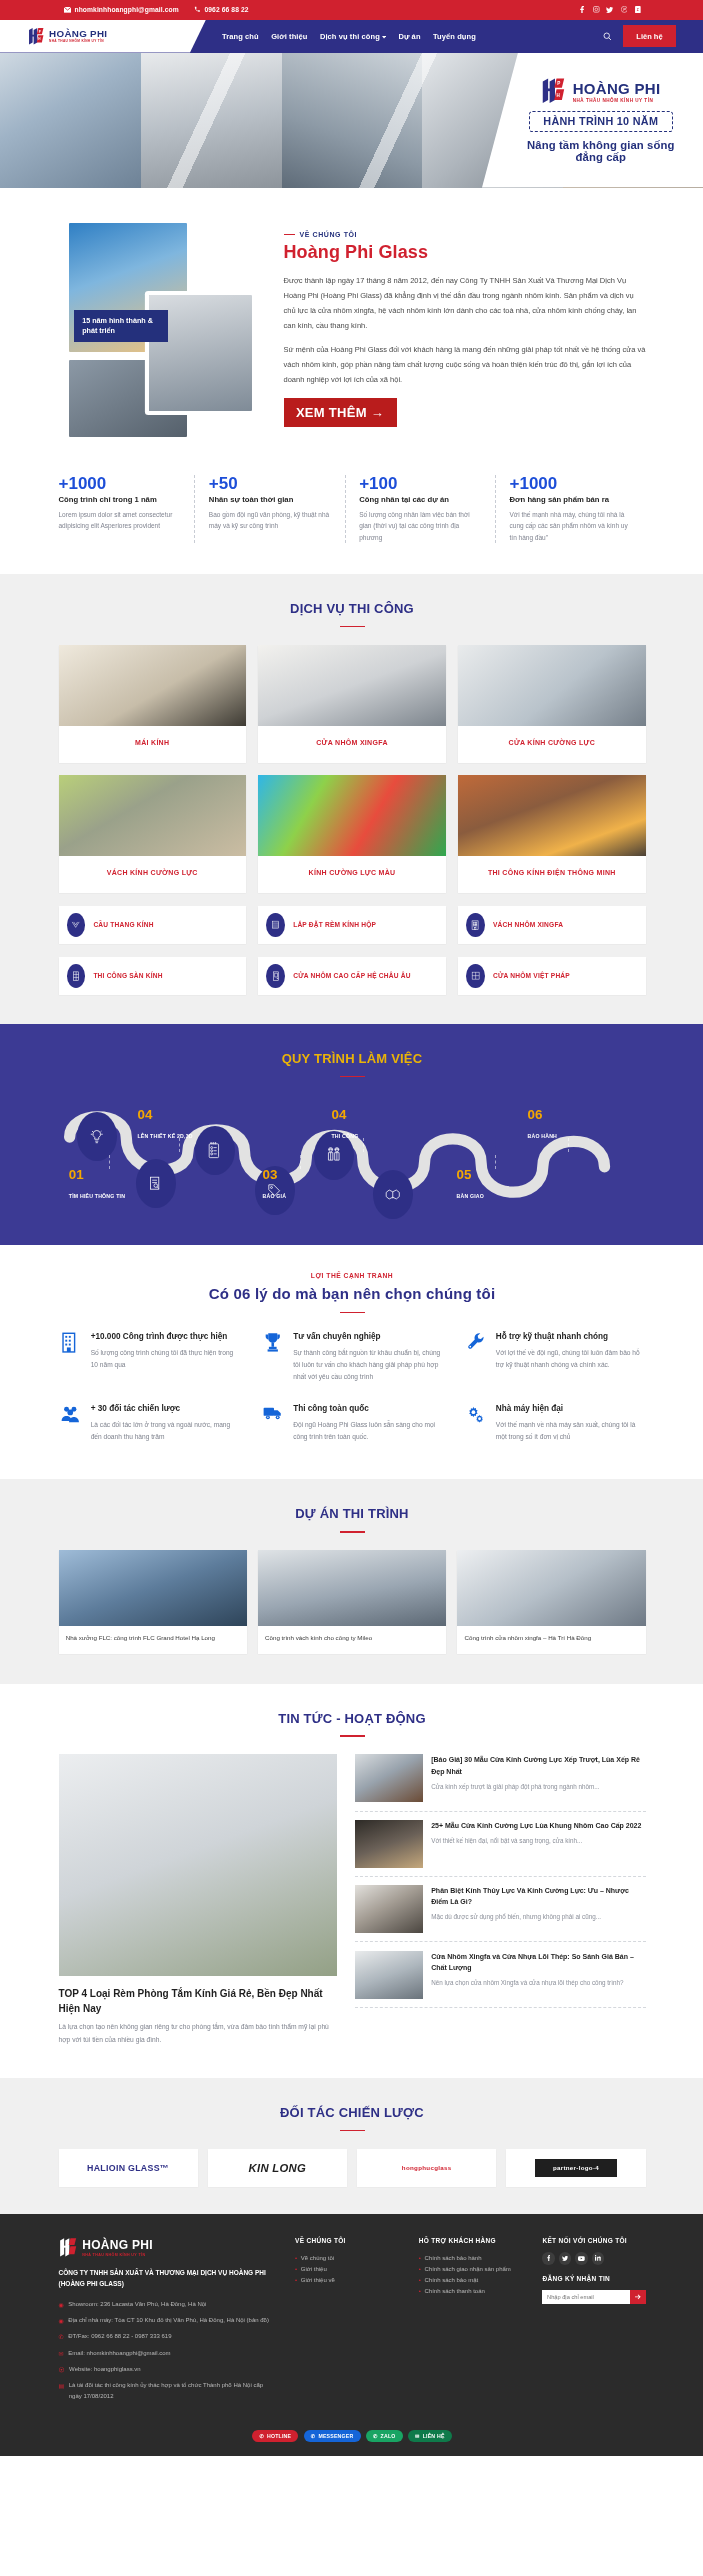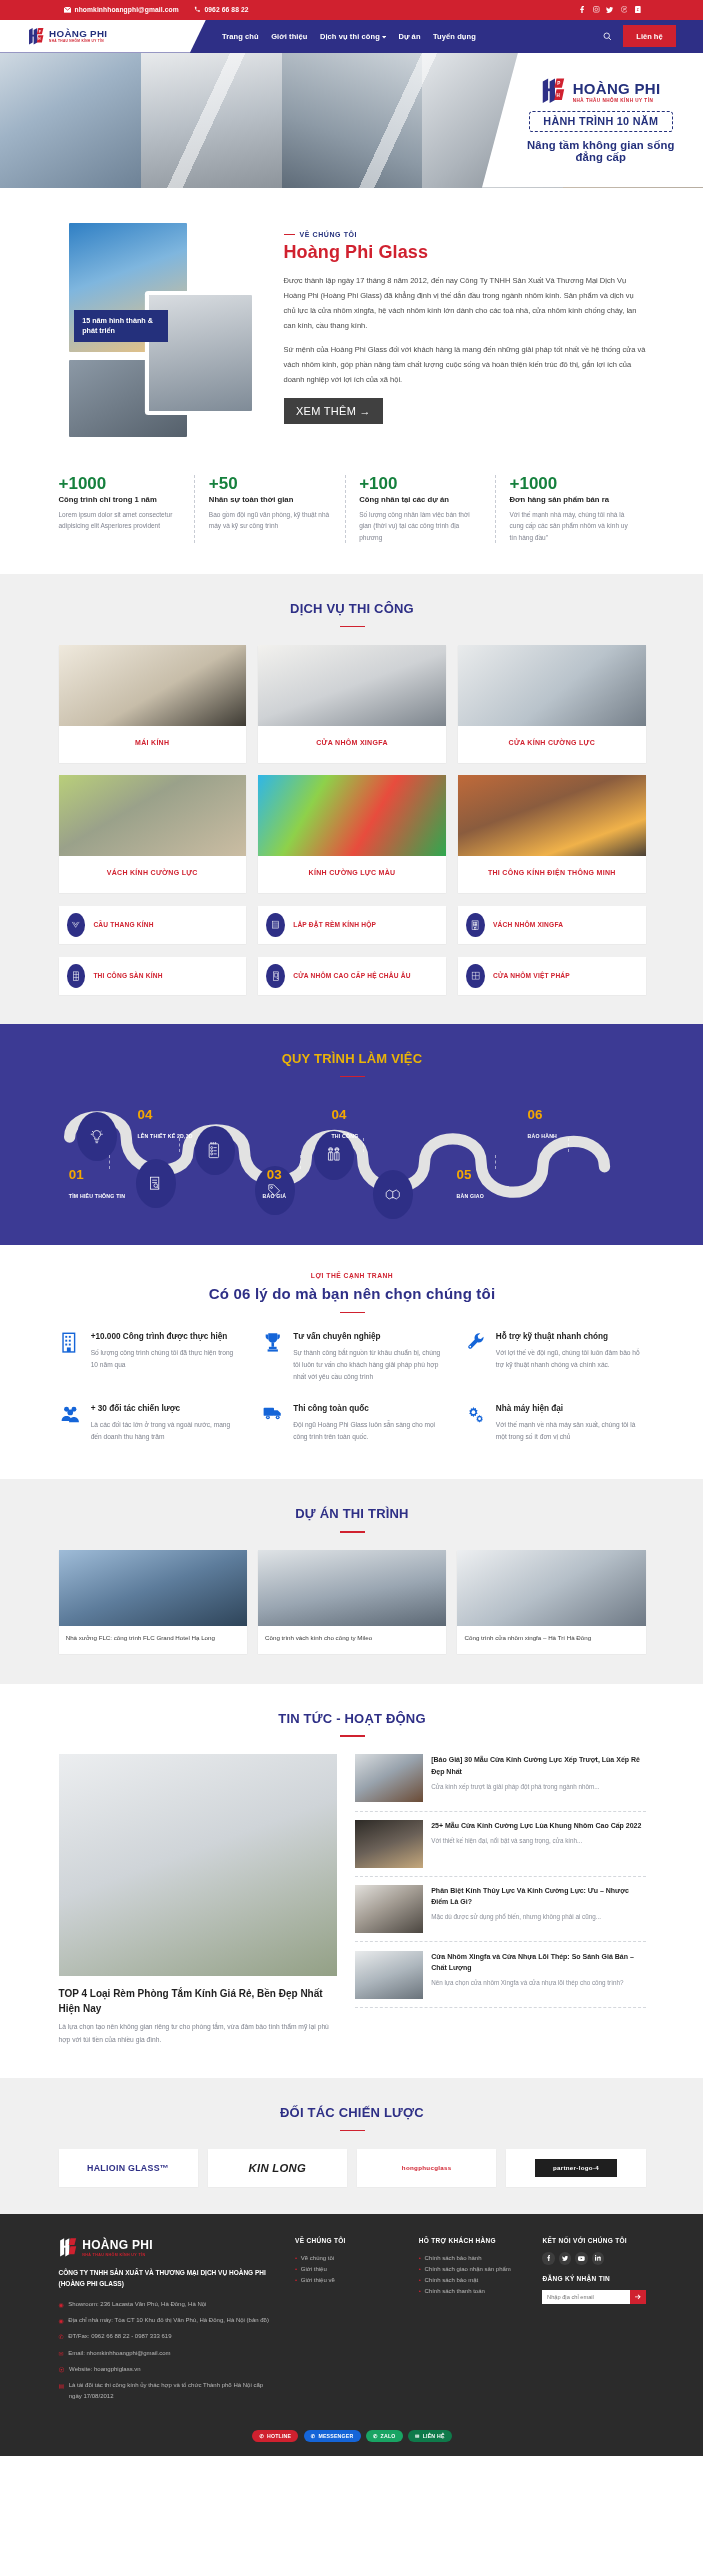--- a/index.html
+++ b/index.html
@@ -73,29 +73,29 @@
   .ai3{left:90px;top:72px;width:103px;height:116px;background:linear-gradient(170deg,#d9dde1 0%,#7f8b97 100%);box-shadow:0 0 0 4.1px #fff;}
   .ai-pill{position:absolute;left:15.5px;top:87px;background:#24307c;color:#fff;padding:6.7px 8.2px;font-size:7.2px;font-weight:bold;line-height:1.35;width:94px;z-index:5;}
   .dotgrid{position:absolute;left:0;bottom:-5.2px;width:77px;height:67px;
     background-image:radial-gradient(#c9ced6 0.6px, transparent 0.6px);
     background-size:5.7px 5.7px;z-index:0;}
   .about-text{flex:1;padding-top:8.2px;}
   .eyebrow{display:flex;align-items:center;gap:4.6px;font-size:7px;font-weight:bold;color:#24307c;letter-spacing:0.6px;margin-bottom:4.6px;}
   .eyebrow::before{content:"";display:block;width:11.3px;height:1.5px;background:#d0212f;}
   .about-h2{font-size:18px;font-weight:bold;color:#d0212f;margin-bottom:9.3px;letter-spacing:0.1px;}
   .about-p{font-size:7.5px;line-height:2.02;color:#4a4a4a;margin-bottom:8.8px;}
-  .btn-xemthem{display:inline-block;background:#404040;color:#fff;font-size:11px;font-weight:normal;padding:6.7px 12.4px;letter-spacing:0.3px;border:none;cursor:pointer;font-family:"Liberation Sans",sans-serif;margin-top:2.1px;}
+  .btn-xemthem{display:inline-block;background:#b91c1c;color:#fff;font-size:13px;font-weight:bold;padding:6.7px 12.4px;letter-spacing:0.3px;border:none;cursor:pointer;font-family:"Liberation Sans",sans-serif;margin-top:2.1px;}
 
   
   .stats{padding:15.5px 0 31px;background:#fff;}
   .stats-grid{display:flex;}
   .stat{flex:1;padding:0 13.4px;border-right:0.5px dashed #c8ccd4;}
   .stat:first-child{padding-left:0;}
   .stat:last-child{border-right:none;}
-  .stat-num{font-size:17px;font-weight:bold;color:#15803d;line-height:1.1;margin-bottom:2.1px;}
+  .stat-num{font-size:17px;font-weight:bold;color:#1d4ed8;line-height:1.1;margin-bottom:2.1px;}
   .stat-title{font-size:7.7px;font-weight:bold;color:#1f1f1f;margin-bottom:4.6px;}
   .stat-desc{font-size:6.5px;line-height:1.75;color:#808490;}
 
   
   .sec-title{text-align:center;padding:27px 0 17.5px;}
   .sec-title .eyebrow2{font-size:6.7px;font-weight:bold;color:#d0212f;letter-spacing:0.5px;margin-bottom:6.2px;}
   .sec-title h2{font-size:13px;font-weight:bold;color:#2e2f86;letter-spacing:0.2px;}
   .sec-title h2.big{font-size:15px;}
   .sec-title .uline{width:25px;height:1.5px;background:#d0212f;margin:9.8px auto 0;}
   .sec-title.on-dark h2{color:#eab308;}
@@ -572,21 +572,21 @@
       <div class="plabel" style="left:469px;top:7.2px;">
         <div class="pn">06</div>
         <div class="pt">BẢO HÀNH</div>
         <div class="pdash" style="left:40px;top:30px;"></div>
       </div>
       <div class="plabel" style="left:10.3px;top:67px;">
         <div class="pdash" style="left:40px;top:-13.4px;"></div>
         <div class="pn">01</div>
         <div class="pt">TÌM HIỂU THÔNG TIN</div>
       </div>
-      <div class="plabel" style="left:204px;top:67px;text-align:center;">
+      <div class="plabel" style="left:204px;top:67px;">
         <div class="pdash" style="left:37px;top:-13.4px;"></div>
         <div class="pn">03</div>
         <div class="pt">BÁO GIÁ</div>
       </div>
       <div class="plabel" style="left:398px;top:67px;">
         <div class="pdash" style="left:38px;top:-13.4px;"></div>
         <div class="pn">05</div>
         <div class="pt">BÀN GIAO</div>
       </div>
     </div>

